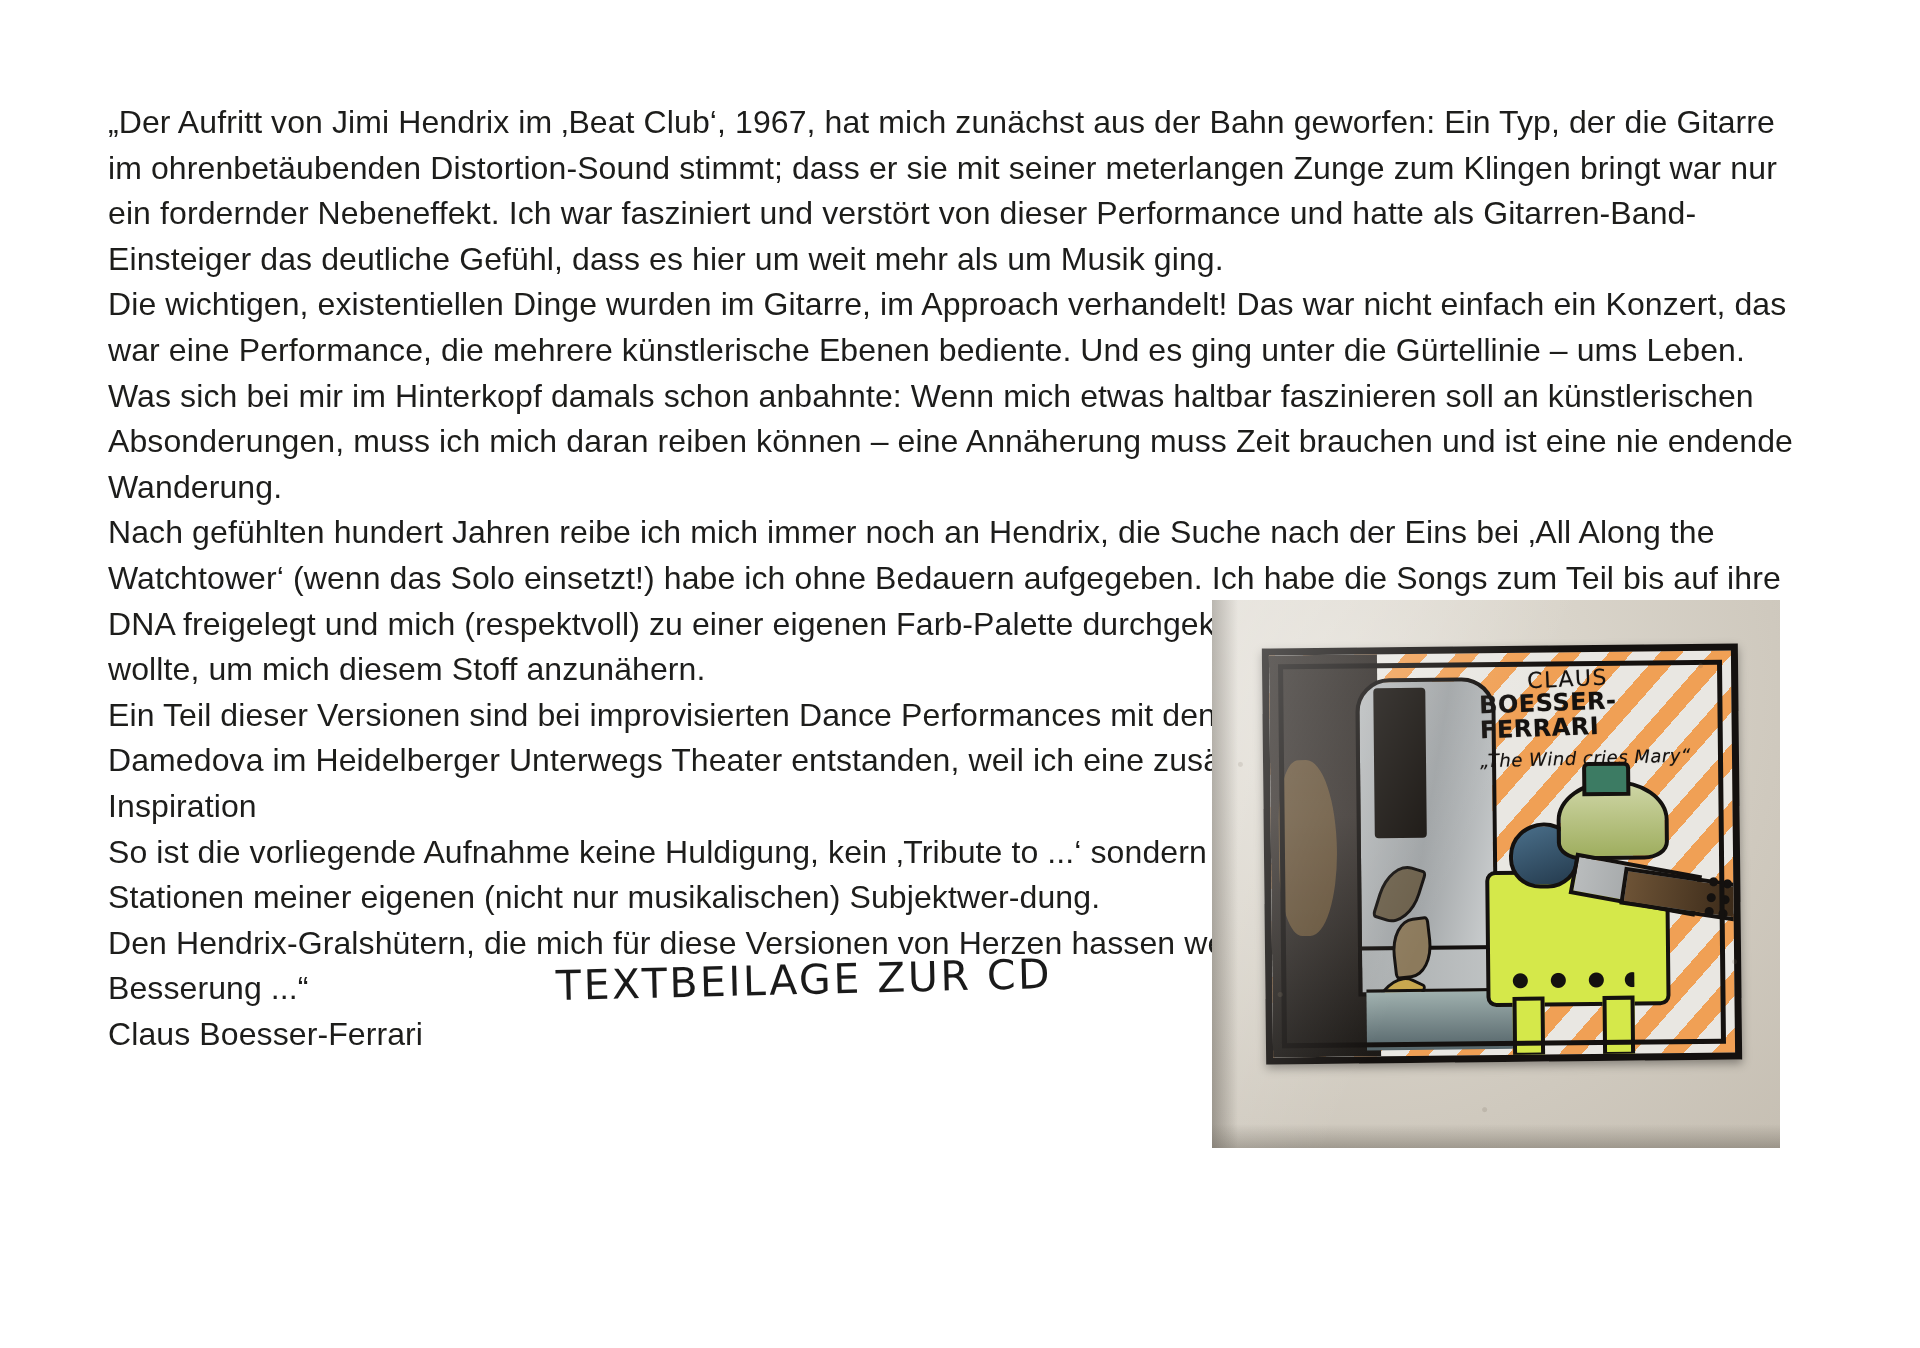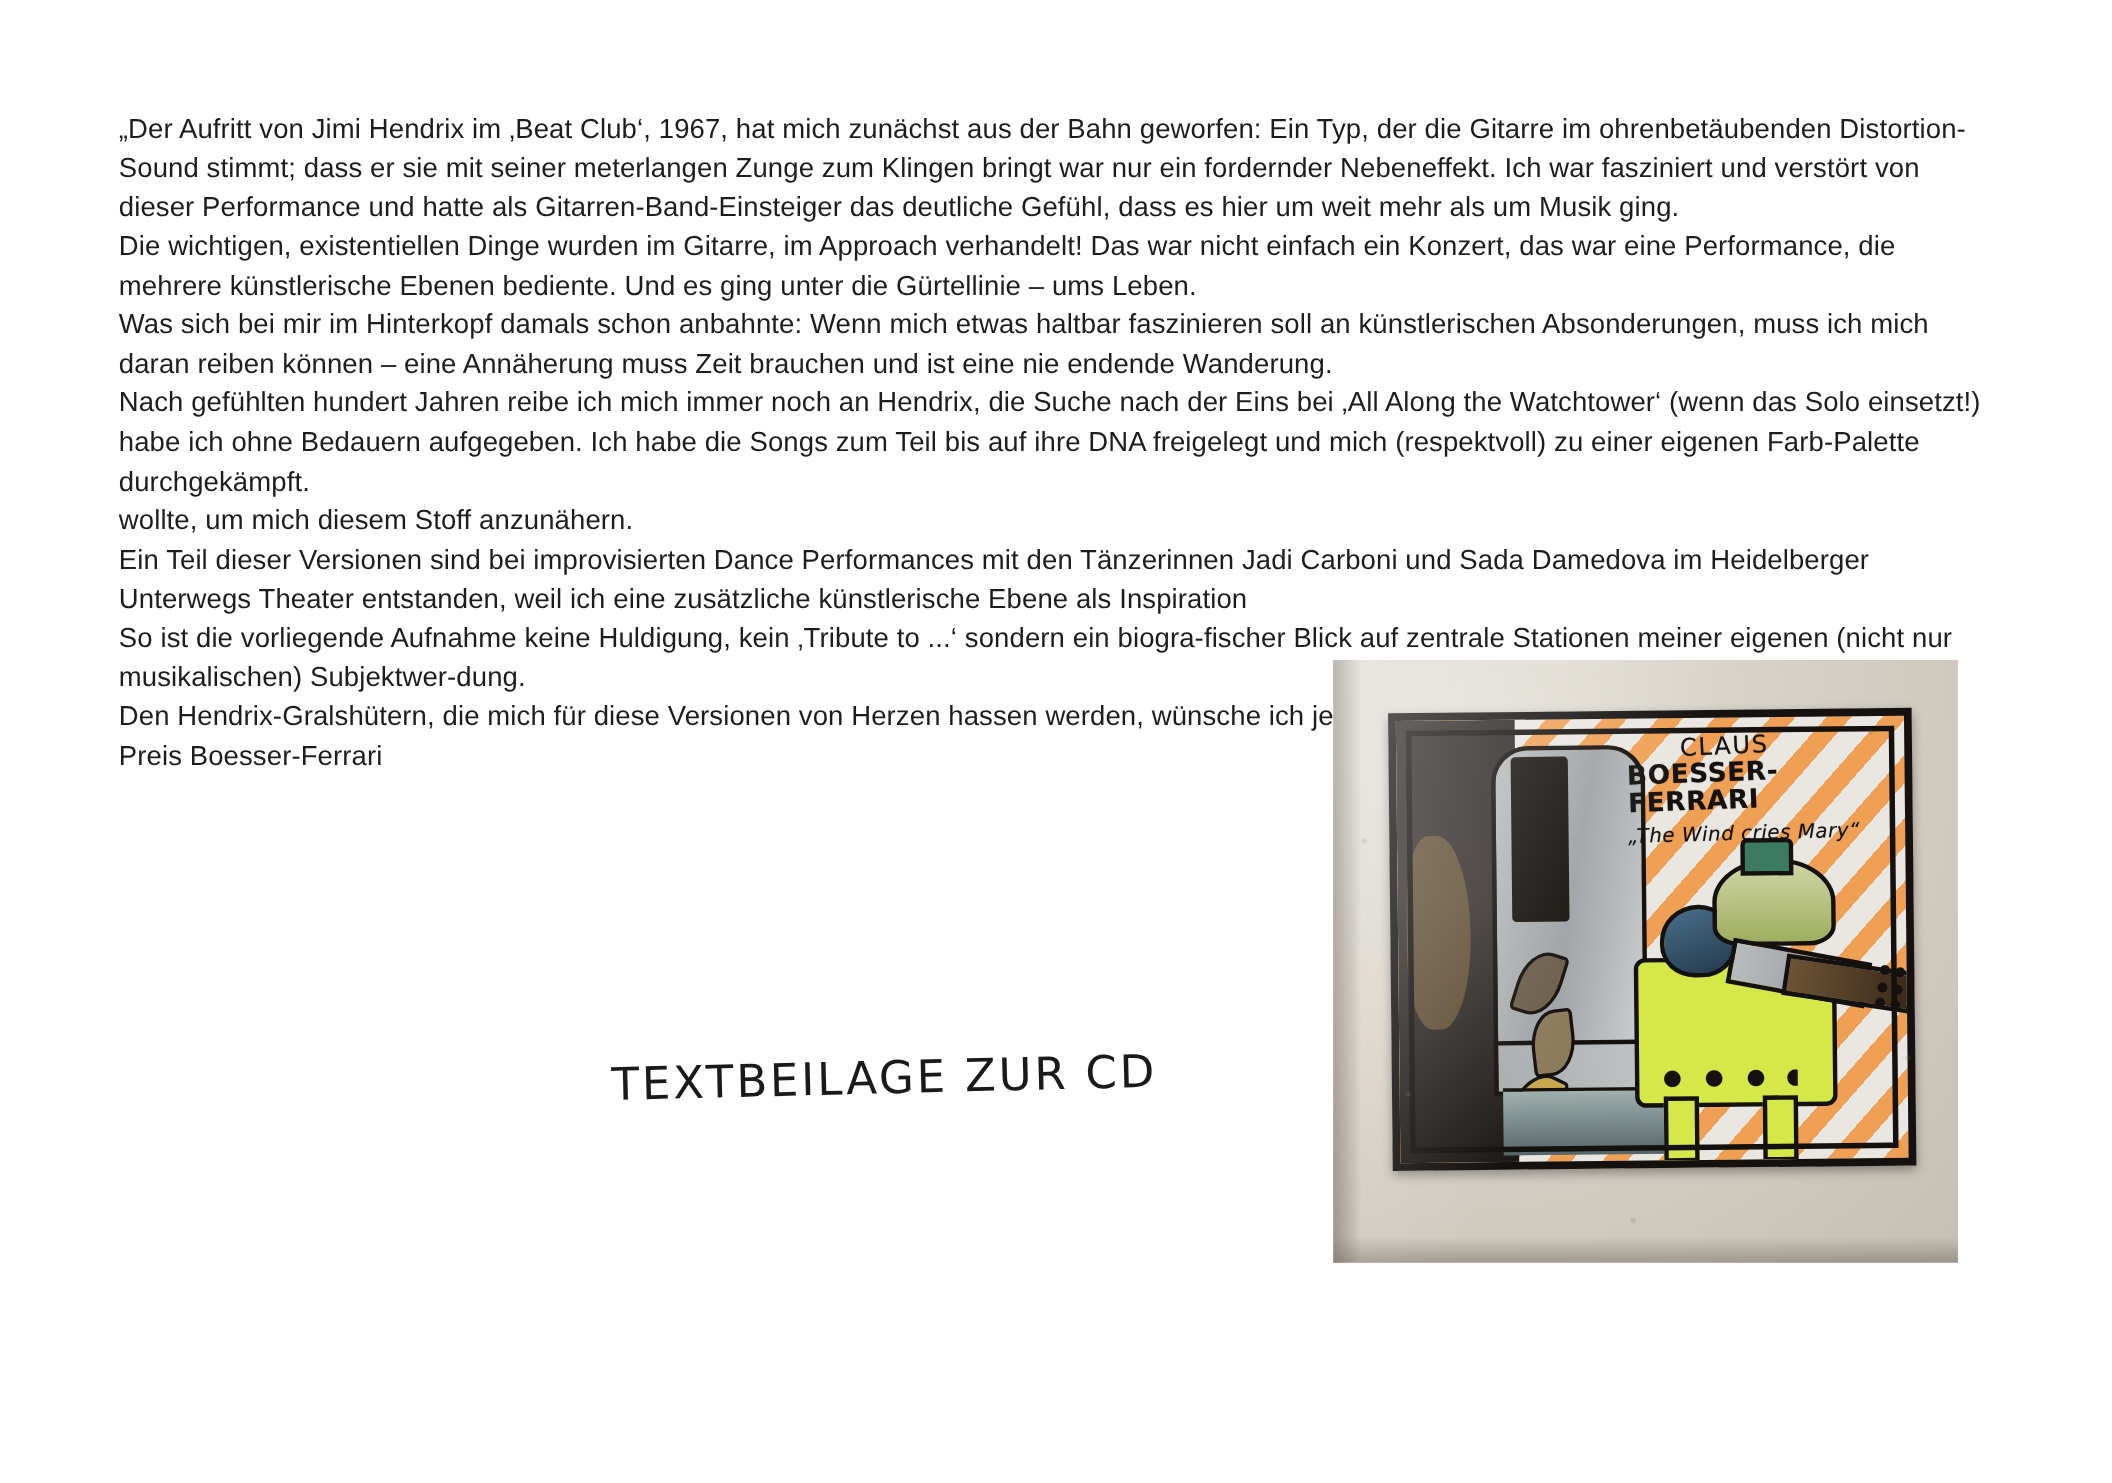--- a/index.html
+++ b/index.html
@@ -20,21 +20,21 @@
     position: absolute;
     inset: 0;
     background: #ffffff;
   }
 
   .text-block {
     position: absolute;
     left: 108px;
     top: 100px;
     width: 1700px;
-    font-size: 25px;
+    font-size: 32px;
     line-height: 1.425;
     color: #1d1d1b;
     letter-spacing: 0.1px;
   }
   .text-block p {
     margin: 0;
   }
 
   .headline-handwritten {
     position: absolute;
@@ -296,21 +296,21 @@
 
   <div class="text-block">
     <p>„Der Aufritt von Jimi Hendrix im ‚Beat Club‘, 1967, hat mich zunächst aus der Bahn geworfen: Ein Typ, der die Gitarre im ohrenbetäubenden Distortion-Sound stimmt; dass er sie mit seiner meterlangen Zunge zum Klingen bringt war nur ein fordernder Nebeneffekt. Ich war fasziniert und verstört von dieser Performance und hatte als Gitarren-Band-Einsteiger das deutliche Gefühl, dass es hier um weit mehr als um Musik ging.</p>
     <p>Die wichtigen, existentiellen Dinge wurden im Gitarre, im Approach verhandelt! Das war nicht einfach ein Konzert, das war eine Performance, die mehrere künstlerische Ebenen bediente. Und es ging unter die Gürtellinie – ums Leben.</p>
     <p>Was sich bei mir im Hinterkopf damals schon anbahnte: Wenn mich etwas haltbar faszinieren soll an künstlerischen Absonderungen, muss ich mich daran reiben können – eine Annäherung muss Zeit brauchen und ist eine nie endende Wanderung.</p>
     <p>Nach gefühlten hundert Jahren reibe ich mich immer noch an Hendrix, die Suche nach der Eins bei ‚All Along the Watchtower‘ (wenn das Solo einsetzt!) habe ich ohne Bedauern aufgegeben. Ich habe die Songs zum Teil bis auf ihre DNA freigelegt und mich (respektvoll) zu einer eigenen Farb-Palette durchgekämpft.</p>
     <p>wollte, um mich diesem Stoff anzunähern.</p>
     <p>Ein Teil dieser Versionen sind bei improvisierten Dance Performances mit den Tänzerinnen Jadi Carboni und Sada Damedova im Heidelberger Unterwegs Theater entstanden, weil ich eine zusätzliche künstlerische Ebene als Inspiration</p>
     <p>So ist die vorliegende Aufnahme keine Huldigung, kein ‚Tribute to ...‘ sondern ein biogra-fischer Blick auf zentrale Stationen meiner eigenen (nicht nur musikalischen) Subjektwer-dung.</p>
     <p>Den Hendrix-Gralshütern, die mich für diese Versionen von Herzen hassen werden, wünsche ich jetzt schon gute Besserung ...“</p>
-    <p>Preis Boesser-Ferrari</p>
+    <p>Claus Boesser-Ferrari</p>
   </div>
 
   <div class="headline-handwritten">TEXTBEILAGE ZUR CD</div>
 
   <div class="artwork">
     <div class="dark-edge-l"></div>
     <div class="dark-edge-b"></div>
 
     <div class="cover">
       <div class="band-left"></div>

